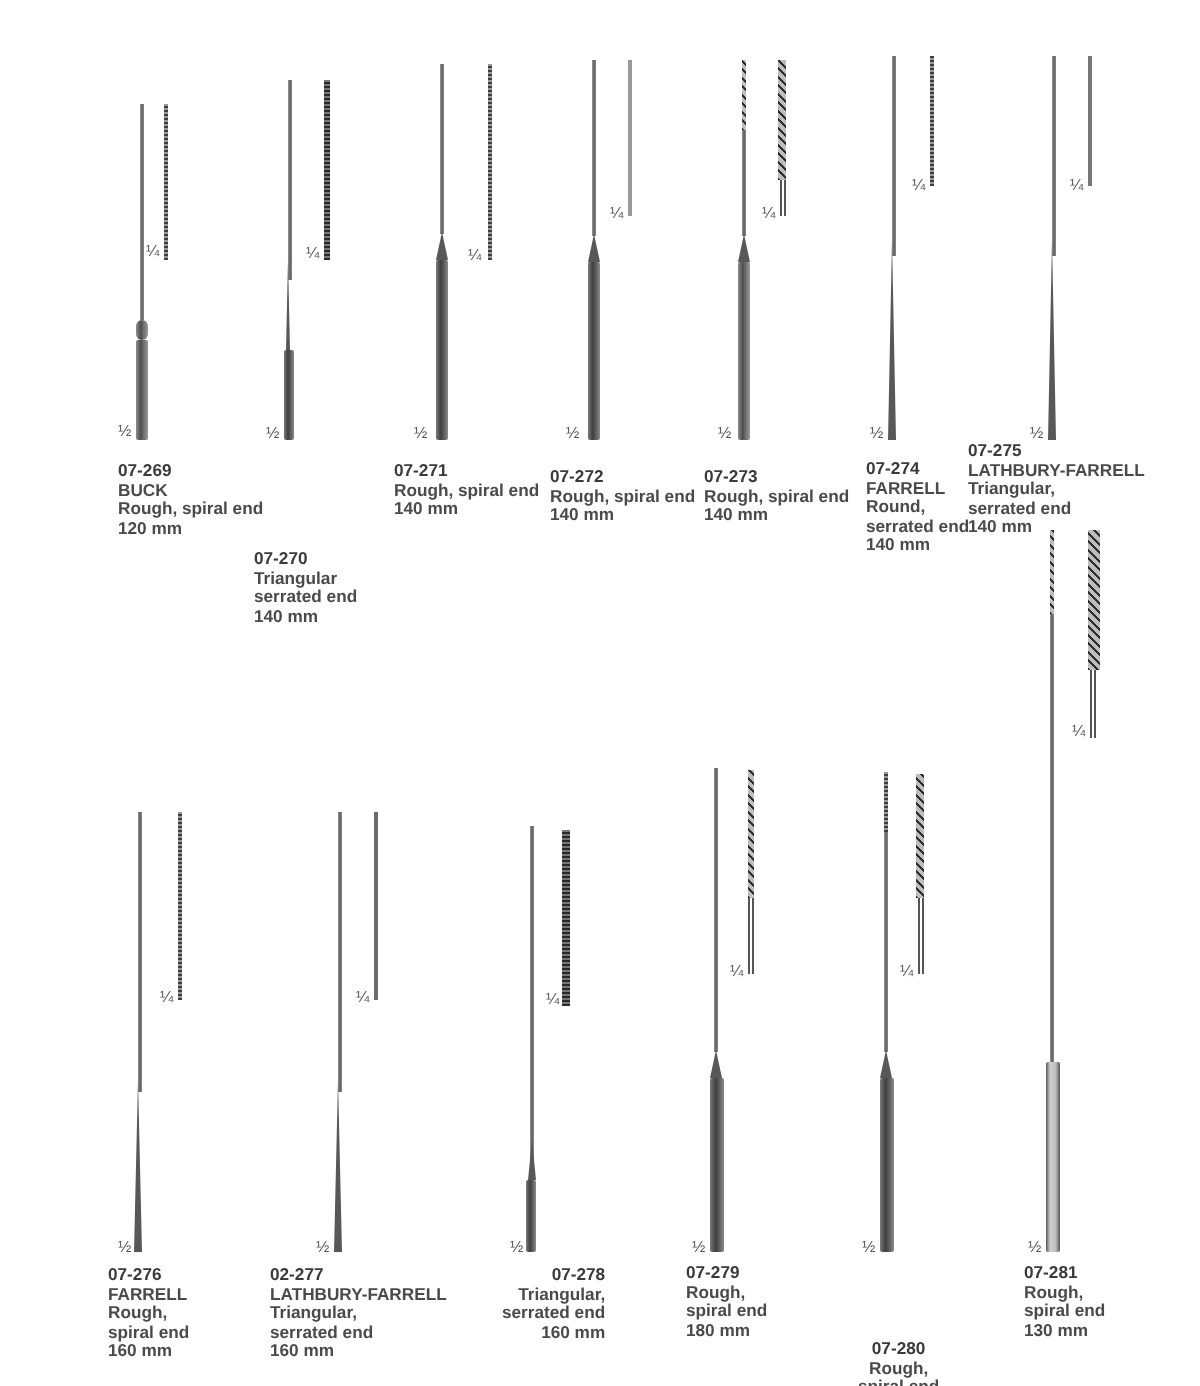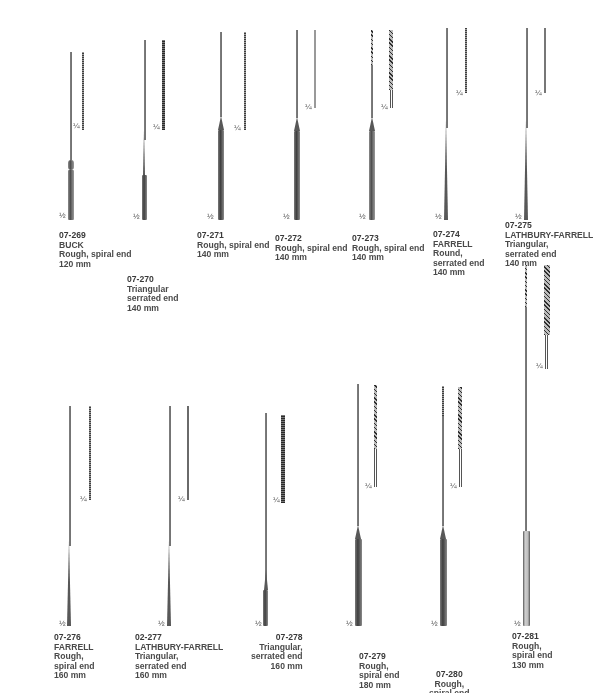--- a/index.html
+++ b/index.html
@@ -115,21 +115,21 @@
   <span class="line">Rough, spiral end</span>
   <span class="line">140 mm</span>
 </div>
 <div class="label" style="left:433px;top:230px;">
   <span class="code">07-274</span>
   <span class="line">FARRELL</span>
   <span class="line">Round,</span>
   <span class="line">serrated end</span>
   <span class="line">140 mm</span>
 </div>
-<div class="label" style="left:505px;top:221px;">
+<div class="label" style="left:484px;top:221px;">
   <span class="code">07-275</span>
   <span class="line">LATHBURY-FARRELL</span>
   <span class="line">Triangular,</span>
   <span class="line">serrated end</span>
   <span class="line">140 mm</span>
 </div>
 
 <div class="instr">
   <div class="shaft" style="left:69px;top:406px;width:2px;height:140px;"></div>
   <div class="cone" style="left:67px;top:540px;border-left-width:2.5px;border-right-width:2.5px;border-bottom-width:86px;"></div>
@@ -199,21 +199,21 @@
   <span class="line">Triangular,</span>
   <span class="line">serrated end</span>
   <span class="line">160 mm</span>
 </div>
 <div class="label" style="left:251px;top:633px;text-align:right;">
   <span class="code">07-278</span>
   <span class="line">Triangular,</span>
   <span class="line">serrated end</span>
   <span class="line">160 mm</span>
 </div>
-<div class="label" style="left:359px;top:632px;margin-top:20px;">
+<div class="label" style="left:343px;top:632px;">
   <span class="code">07-279</span>
   <span class="line">Rough,</span>
   <span class="line">spiral end</span>
   <span class="line">180 mm</span>
 </div>
 <div class="label" style="left:429px;top:670px;text-align:center;">
   <span class="code">07-280</span>
   <span class="line">Rough,</span>
   <span class="line">spiral end</span>
   <span class="line">180 mm</span>

